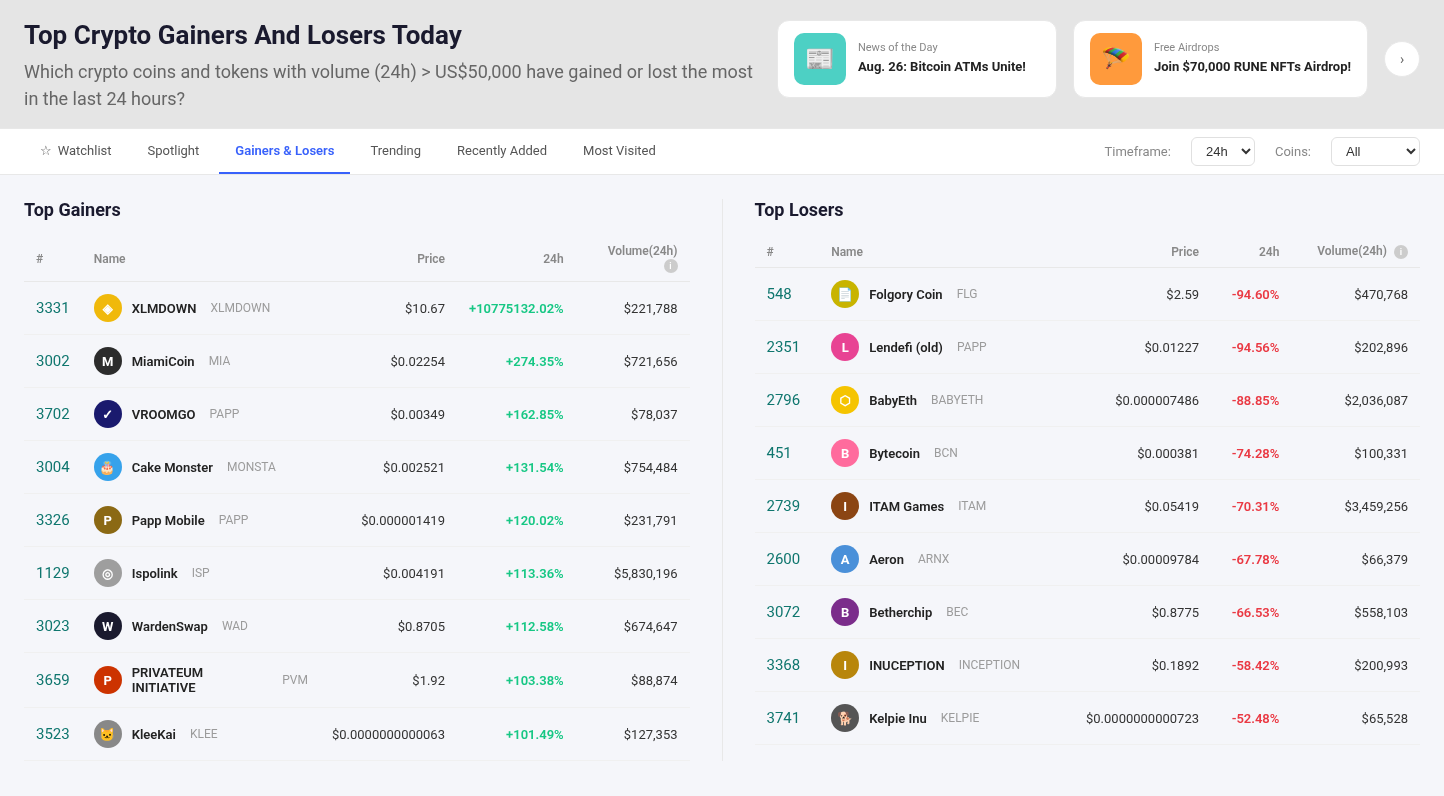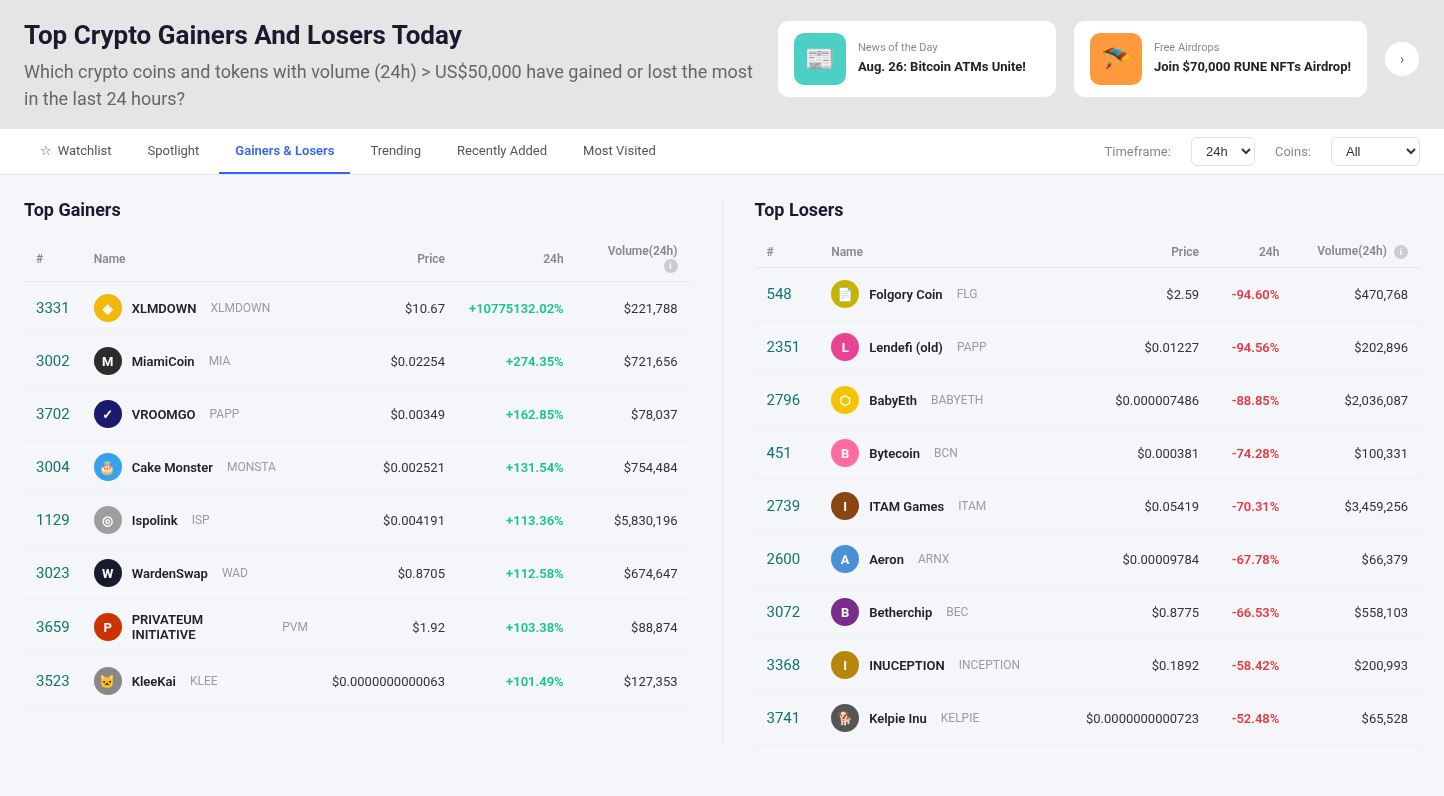--- a/index.html
+++ b/index.html
@@ -173,20 +173,33 @@
         <div class="coin-icon" style="background:#36a2eb;color:white;">🎂</div>
         <span class="coin-label">Cake Monster</span>
         <span class="coin-symbol">MONSTA</span>
       </div>
     </td>
     <td class="right price">$0.002521</td>
     <td class="right change-positive">+131.54%</td>
     <td class="right volume">$754,484</td>
   </tr>
           <tr>
+    <td class="rank">3326</td>
+    <td>
+      <div class="coin-name">
+        <div class="coin-icon" style="background:#8b6914;color:white;">P</div>
+        <span class="coin-label">Papp Mobile</span>
+        <span class="coin-symbol">PAPP</span>
+      </div>
+    </td>
+    <td class="right price">$0.000001419</td>
+    <td class="right change-positive">+120.02%</td>
+    <td class="right volume">$231,791</td>
+  </tr>
+          <tr>
     <td class="rank">1129</td>
     <td>
       <div class="coin-name">
         <div class="coin-icon" style="background:#9e9e9e;color:white;">◎</div>
         <span class="coin-label">Ispolink</span>
         <span class="coin-symbol">ISP</span>
       </div>
     </td>
     <td class="right price">$0.004191</td>
     <td class="right change-positive">+113.36%</td>

